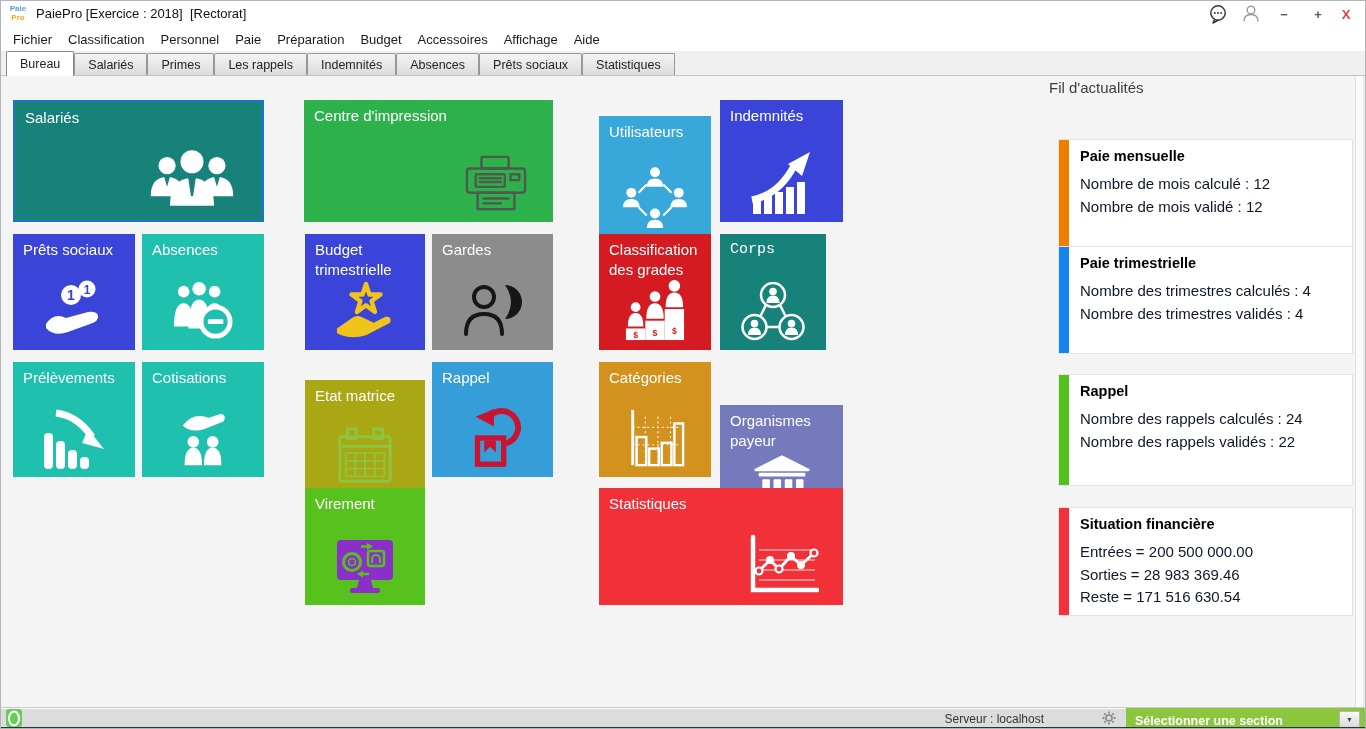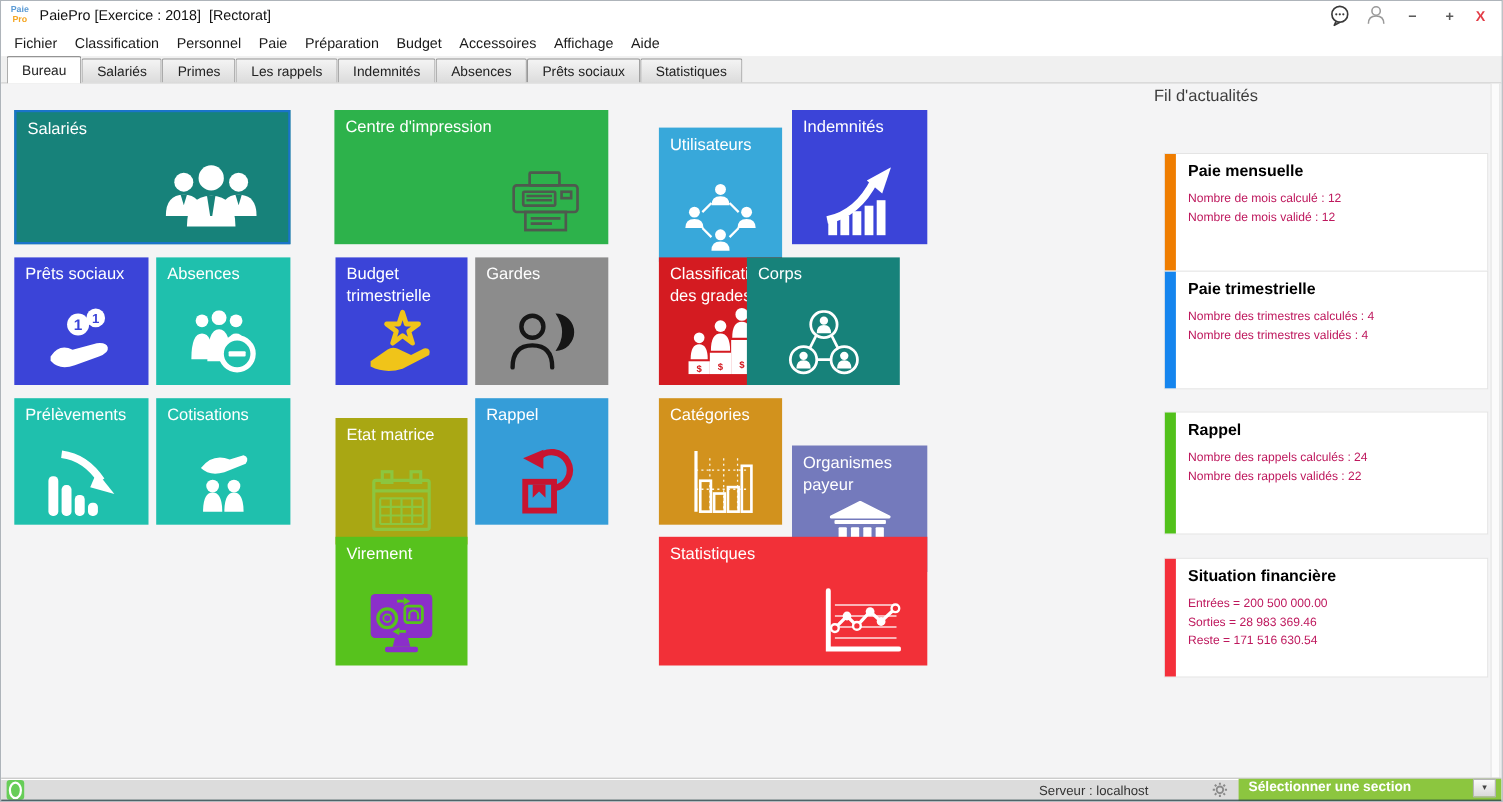--- a/index.html
+++ b/index.html
@@ -32,44 +32,44 @@
   .ticon.right{left:auto;transform:none;right:24px;}
   #t0{left:12px;top:24px;width:251px;height:122px;}
   #t1{left:303px;top:24px;width:249px;height:122px;}
   #t2{left:598px;top:40px;width:112px;height:122px;}
   #t3{left:719px;top:24px;width:123px;height:122px;}
   #t4{left:12px;top:158px;width:122px;height:116px;}
   #t5{left:141px;top:158px;width:122px;height:116px;}
   #t6{left:304px;top:158px;width:120px;height:116px;}
   #t7{left:431px;top:158px;width:121px;height:116px;}
   #t8{left:598px;top:158px;width:112px;height:116px;}
-  #t9{left:678px;top:158px;width:139px;height:116px;}
+  #t9{left:719px;top:158px;width:106px;height:116px;font-family:Liberation Mono, monospace;}
   #t10{left:12px;top:286px;width:122px;height:115px;}
   #t11{left:141px;top:286px;width:122px;height:115px;}
   #t12{left:304px;top:304px;width:120px;height:115px;}
   #t13{left:431px;top:286px;width:121px;height:115px;}
   #t14{left:598px;top:286px;width:112px;height:115px;}
   #t15{left:719px;top:286px;width:123px;height:115px;margin-top:43px;}
   #t16{left:304px;top:412px;width:120px;height:117px;}
   #t17{left:598px;top:412px;width:244px;height:117px;}
   
   .news{position:absolute;left:1048px;top:0;width:308px;height:100%;}
   .news-header{position:absolute;left:0;top:3px;font-size:15px;color:#3d3d3d;}
   .card{position:absolute;left:9px;width:295px;background:#fff;border:1px solid #e4e4e4;box-sizing:border-box;display:flex;}
   #c0{top:23px;height:128px;margin-top:40px;} #c1{top:170px;height:108px;} #c2{top:298px;height:112px;} #c3{top:431px;height:109px;}
   .accent{width:10px;flex:0 0 10px;}
   .card-body{padding:8px 11px 6px 11px;}
   .card-title{font-weight:bold;font-size:14.5px;color:#000;margin-bottom:9px;}
-  .card-line{font-size:11px;color:#be185d;line-height:1.5;}
+  .card-line{font-size:15px;color:#0f172a;line-height:1.5;}
   
   .statusbar{position:absolute;left:0;top:706px;width:100%;height:20px;background:#dcdcdc;border-top:1px solid #c9c9c9;box-shadow:inset 0 1px 0 #fff;}
   .status-dot{position:absolute;left:5px;top:1px;width:16px;height:18px;background:#67cd58;border-radius:3px;display:flex;align-items:center;justify-content:center;}
   .server{position:absolute;right:321px;top:4px;font-size:12px;color:#333;}
   .gear-btn{position:absolute;left:1095px;top:1px;width:26px;height:18px;display:flex;align-items:center;justify-content:center;cursor:pointer;}
-  .section-box{position:absolute;left:1125px;top:0;right:0;bottom:0;display:flex;align-items:flex-start;cursor:pointer;}
+  .section-box{position:absolute;left:1125px;top:0;right:0;bottom:0;display:flex;align-items:flex-end;cursor:pointer;}
   .section-label{padding-left:9px;font-size:12.5px;font-weight:bold;color:#fff;flex:1;}
   .dd-btn{width:19px;height:15px;margin-right:5px;background:linear-gradient(#fafafa,#d9d9d9);border:1px solid #b5b5b5;border-radius:1px;display:flex;align-items:center;justify-content:center;font-size:7px;color:#444;}
   .bottom-strip{position:absolute;left:0;top:726px;width:100%;height:3px;background:#1d3a3e;}
 </style>
 </head>
 <body>
 
 <div class="window">
 
   <div class="titlebar">

